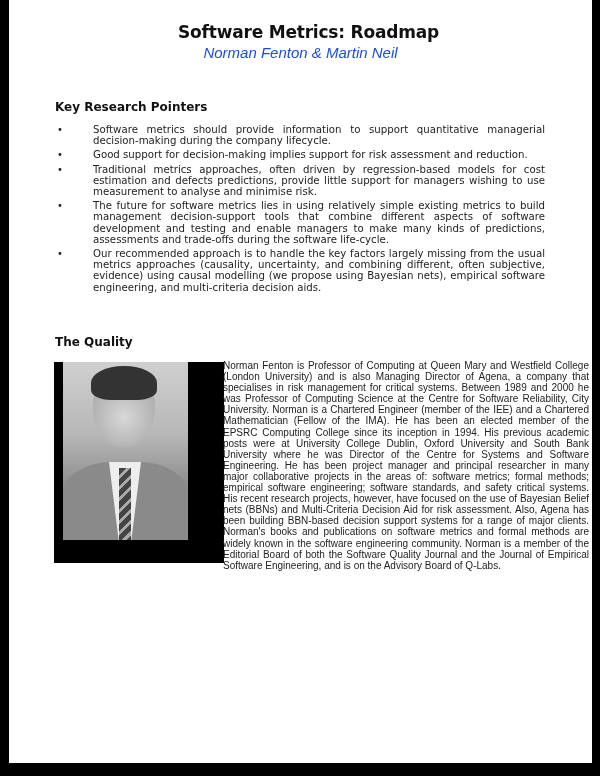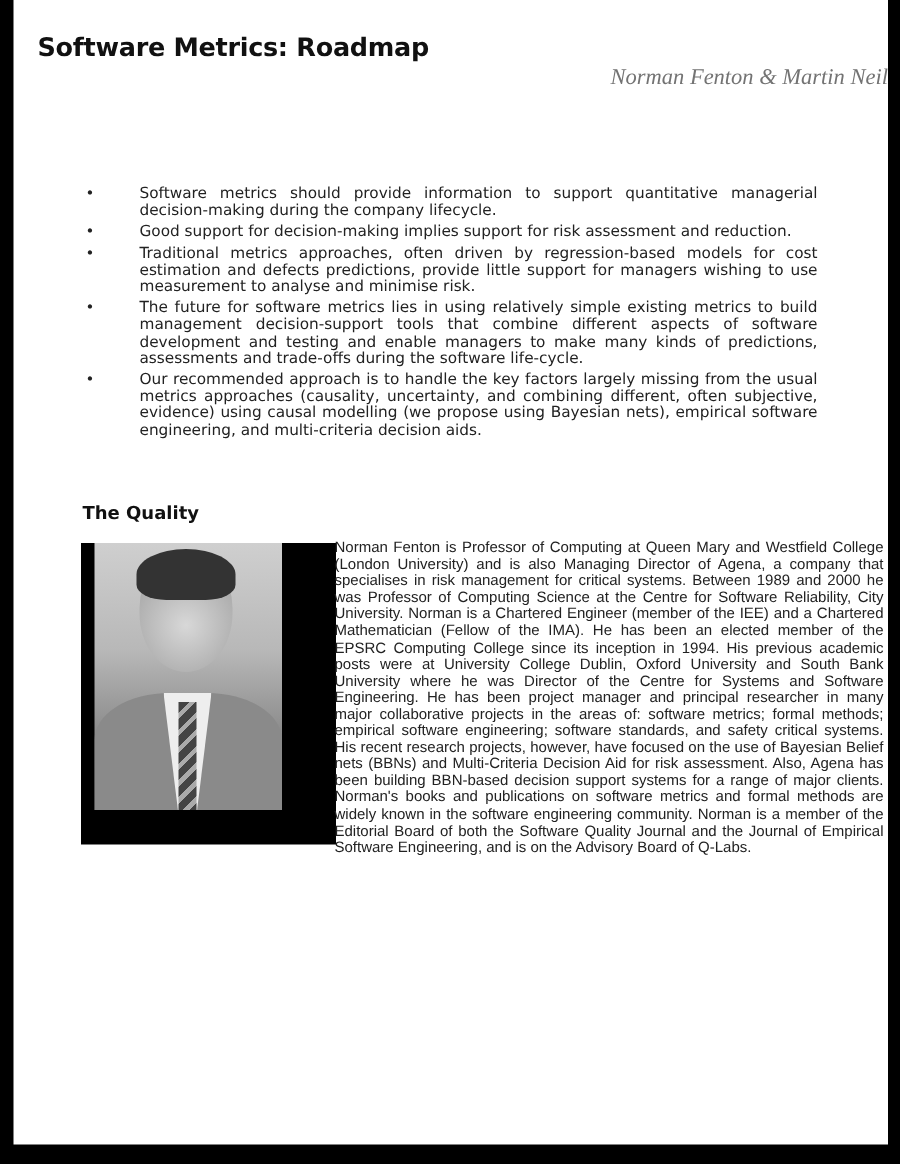--- a/index.html
+++ b/index.html
@@ -1,19 +1,19 @@
 <!DOCTYPE html>
 <html><head>
 <meta charset="utf-8">
 <style>
   html, body { margin:0; padding:0; }
   body { width:600px; height:776px; background:#000; position:relative; overflow:hidden; }
   .page { position:absolute; left:9px; top:0; width:583px; height:763px; background:#fff; }
-  .title { position:absolute; left:0; right:0; top:22px; font-family:"DejaVu Sans", sans-serif; font-weight:bold; font-size:17px; color:#111; letter-spacing:-0.2px;margin-left:16px; }
-  .authors { position:absolute; left:0; right:0; top:44px; text-align:right; font-family:Liberation Serif, serif; font-style:italic; font-size:15px; color:#737373; }
+  .title { position:absolute; left:0; right:0; top:22px; text-align:center; font-family:"DejaVu Sans", sans-serif; font-weight:bold; font-size:17px; color:#111; letter-spacing:-0.2px;margin-left:16px; }
+  .authors { position:absolute; left:0; right:0; top:44px; text-align:center; font-family:Liberation Sans, sans-serif; font-style:italic; font-size:15px; color:#1d4ed8; }
   .h2 { position:absolute; left:46px; font-family:"DejaVu Sans", sans-serif; font-weight:bold; font-size:12px; color:#111; }
   .bullets { position:absolute; left:46px; top:124px; width:490px; margin:0; padding:0; list-style:none; font-family:"DejaVu Sans", sans-serif; font-size:10.2px; line-height:11.2px; color:#222; }
   .bullets li { position:relative; padding-left:38px; margin-bottom:3px; text-align:justify; }
   .bullets li .dot { position:absolute; left:2px; top:0; font-size:10px; }
   .photo-wrap { position:absolute; left:45px; top:362px; width:170px; height:201px; background:#000; }
   .photo { position:absolute; left:9px; top:0; width:125px; height:178px; background:linear-gradient(180deg,#cfcfcf 0%,#b8b8b8 40%,#8d8d8d 70%,#777 100%); overflow:hidden; }
   .photo .head { position:absolute; left:30px; top:8px; width:62px; height:78px; border-radius:45% 45% 50% 50%; background:radial-gradient(circle at 50% 60%, #d8d8d8 0%, #b0b0b0 60%, #909090 100%); }
   .photo .hair { position:absolute; left:28px; top:4px; width:66px; height:34px; border-radius:50% 50% 30% 30%; background:#333; }
   .photo .jacket { position:absolute; left:0; top:100px; width:125px; height:78px; background:#8a8a8a; border-radius:40% 40% 0 0; }
   .photo .shirt { position:absolute; left:46px; top:100px; width:32px; height:78px; background:#eee; clip-path:polygon(0 0,100% 0,70% 100%,30% 100%); }
@@ -21,20 +21,21 @@
   .bio { position:absolute; left:214px; top:360px; width:366px; font-family:Liberation Sans, sans-serif; font-size:10px; line-height:11.1px; color:#222; text-align:justify; }
   .pagenum { position:absolute; left:0; right:0; top:717px; text-align:center; font-family:"DejaVu Sans", sans-serif; font-size:8px; color:#555; }
 </style>
 </head>
 <body>
 
 <div class="page">
   <div class="title">Software Metrics: Roadmap</div>
   <div class="authors">Norman Fenton &amp; Martin Neil</div>
 
+  <div class="h2" style="top:100px;">Key Research Pointers</div>
 
   <ul class="bullets">
     <li><span class="dot">•</span><span>Software metrics should provide information to support quantitative managerial decision-making during the company lifecycle.</span></li>
     <li><span class="dot">•</span><span>Good support for decision-making implies support for risk assessment and reduction.</span></li>
     <li><span class="dot">•</span><span>Traditional metrics approaches, often driven by regression-based models for cost estimation and defects predictions, provide little support for managers wishing to use measurement to analyse and minimise risk.</span></li>
     <li><span class="dot">•</span><span>The future for software metrics lies in using relatively simple existing metrics to build management decision-support tools that combine different aspects of software development and testing and enable managers to make many kinds of predictions, assessments and trade-offs during the software life-cycle.</span></li>
     <li><span class="dot">•</span><span>Our recommended approach is to handle the key factors largely missing from the usual metrics approaches (causality, uncertainty, and combining different, often subjective, evidence) using causal modelling (we propose using Bayesian nets), empirical software engineering, and multi-criteria decision aids.</span></li>
   </ul>
 
   <div class="h2" style="top:335px;">The Quality</div>

